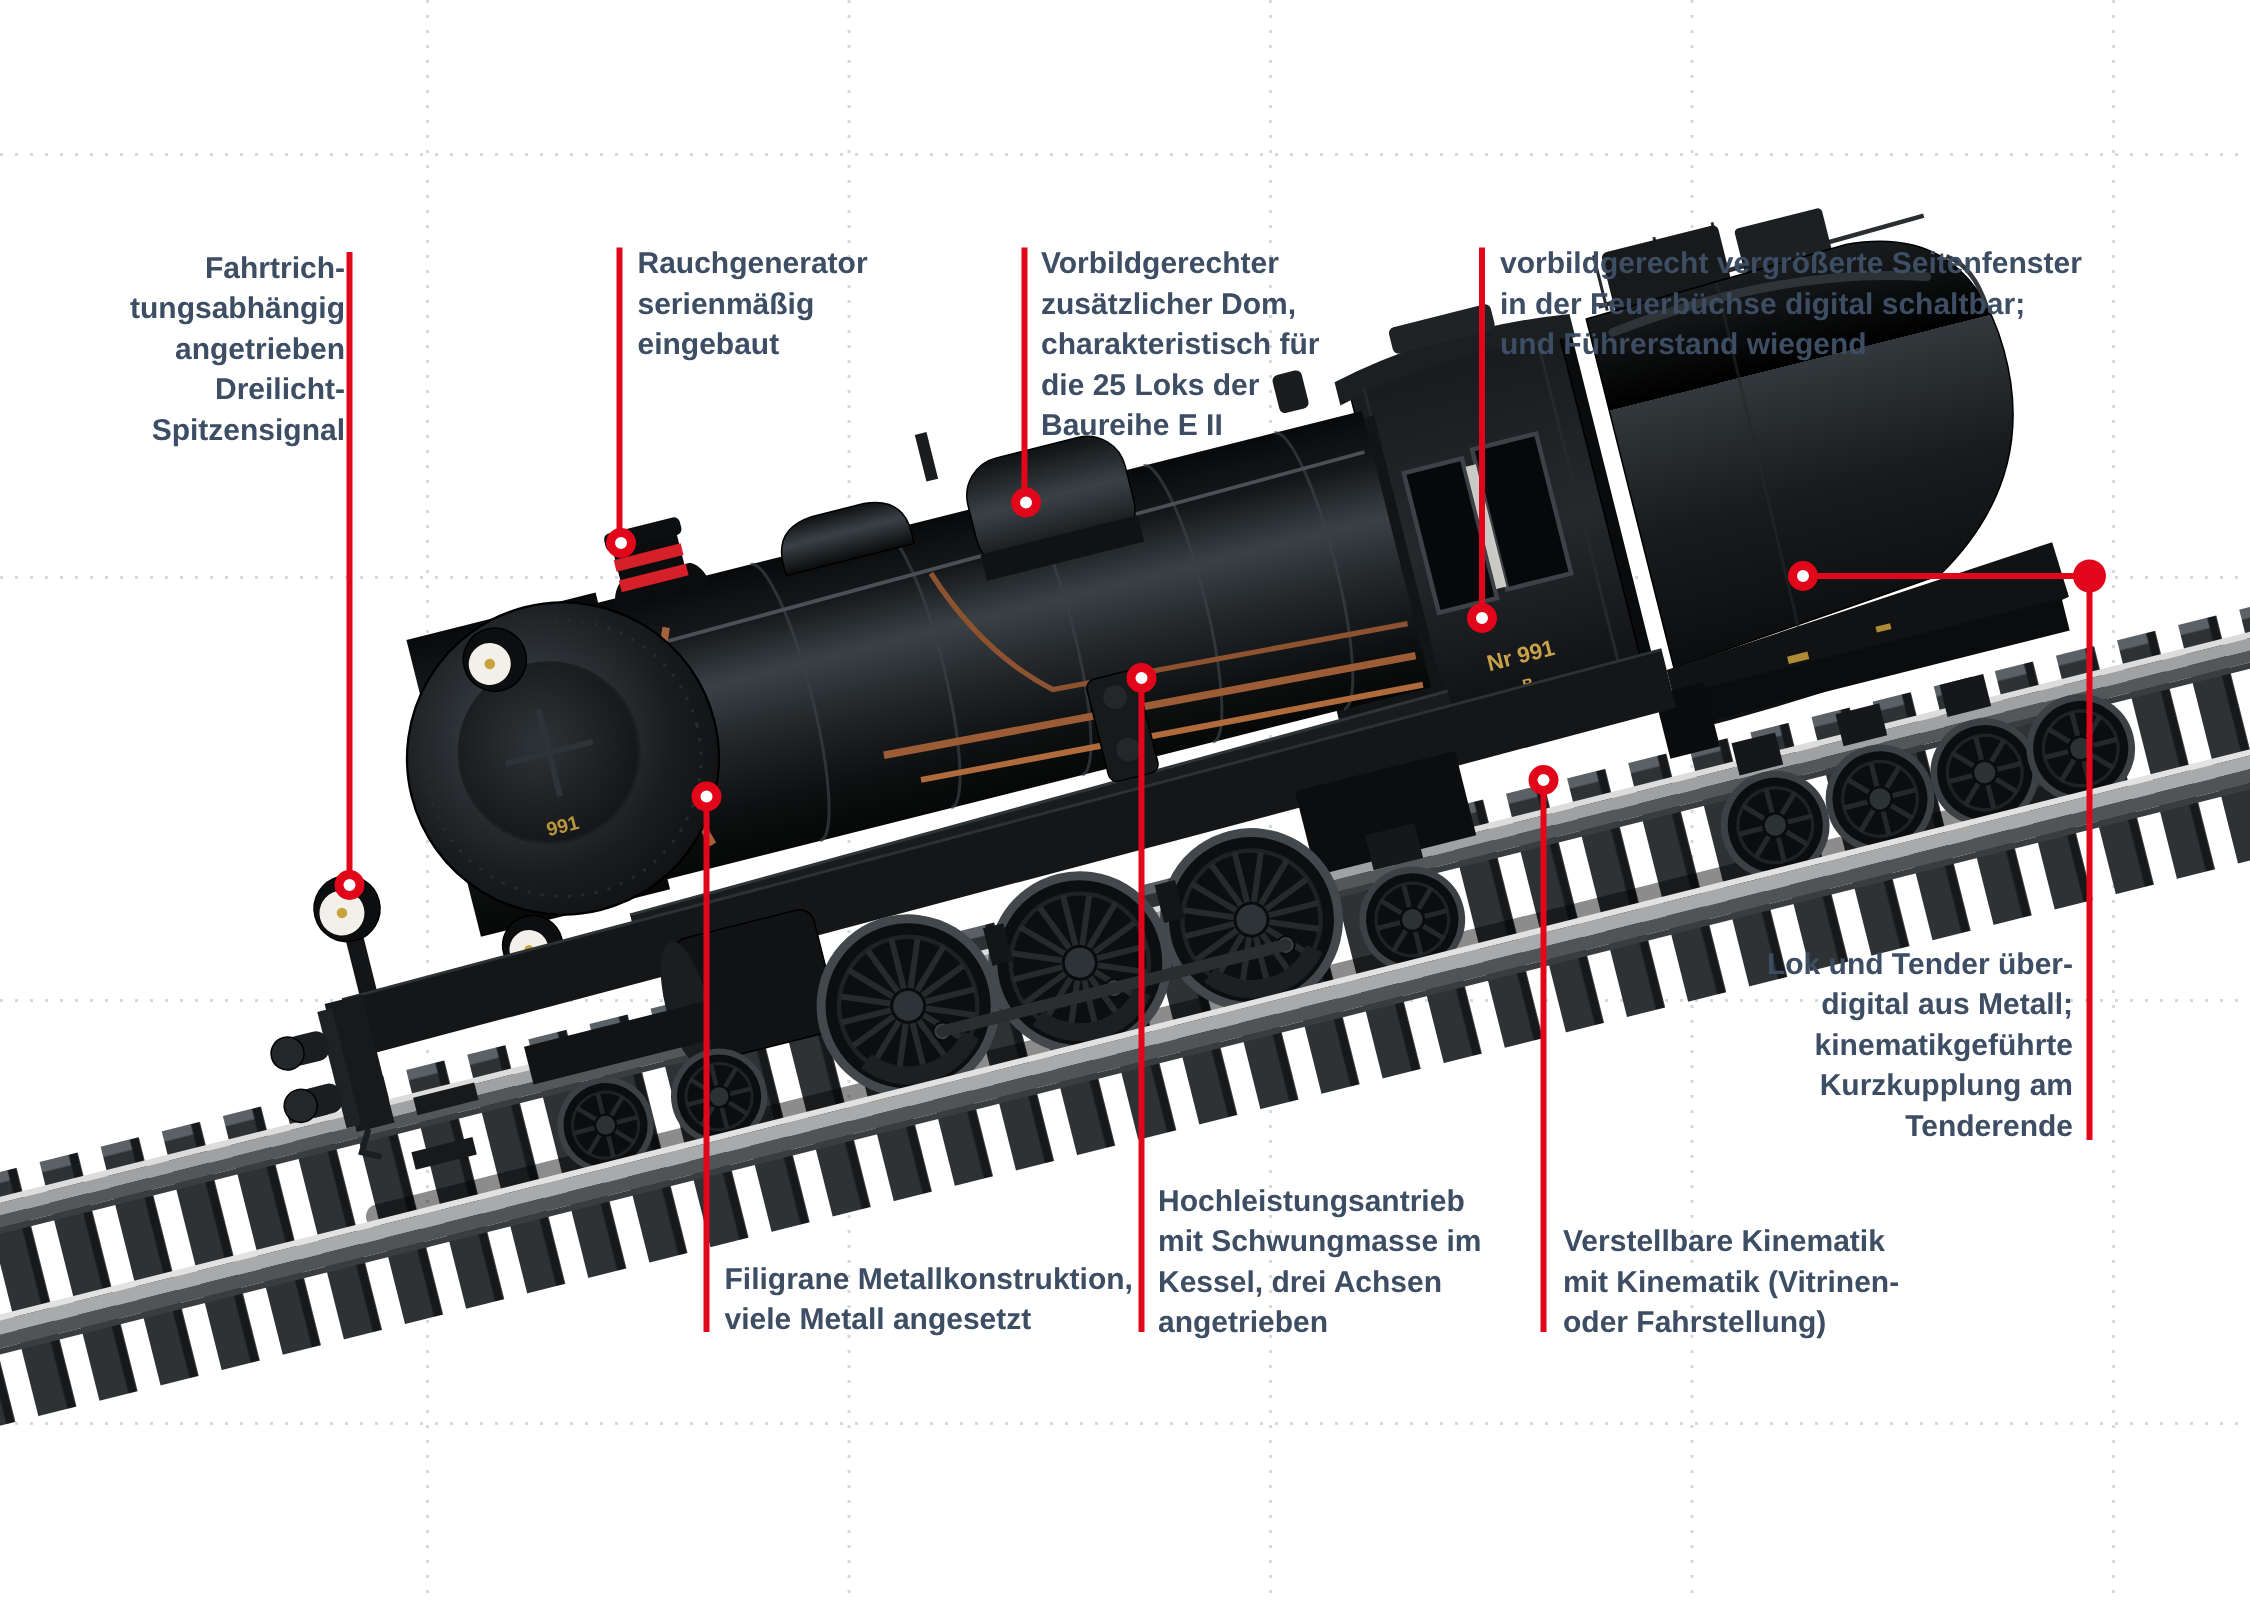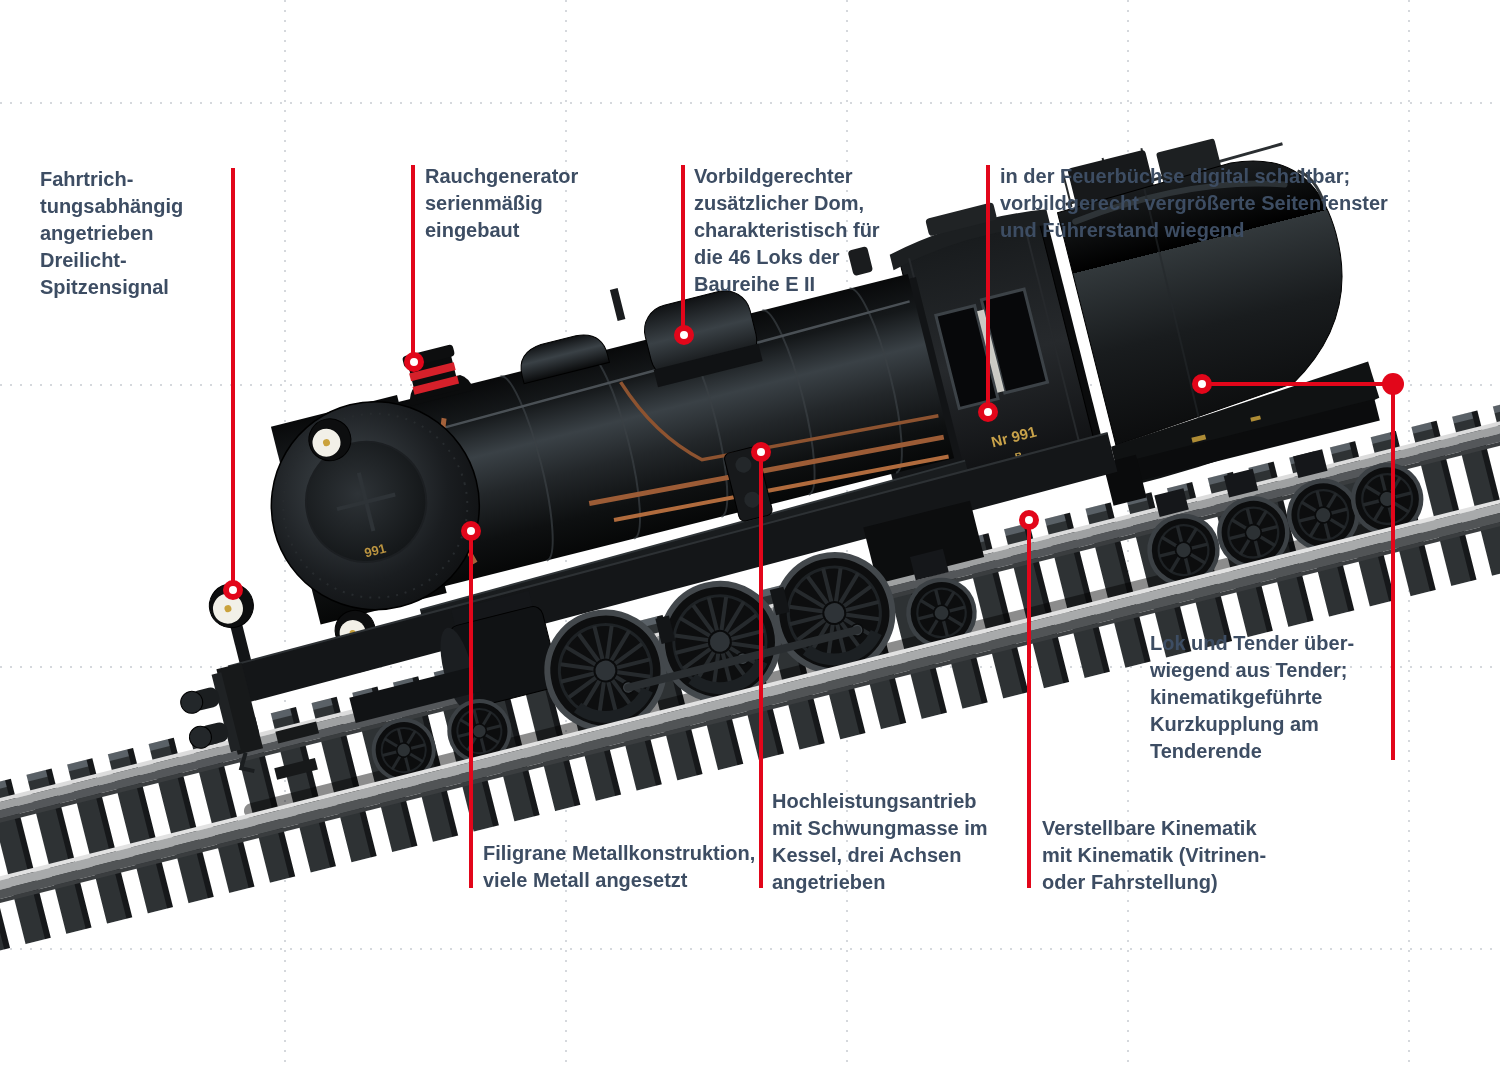--- a/index.html
+++ b/index.html
@@ -15,21 +15,21 @@
   
   #art{position:absolute;left:0;top:0;z-index:1;}
   
   .rline{position:absolute;background:#e2061a;z-index:2;}
   .rdot{position:absolute;width:8px;height:8px;background:#ffffff;border:6px solid #e2061a;
     border-radius:50%;z-index:3;}
   .rdot-solid{position:absolute;width:22px;height:22px;background:#e2061a;border-radius:50%;z-index:3;}
   
   .callout{position:absolute;z-index:4;color:#3d4d63;font-size:20px;line-height:27px;
     font-weight:bold;white-space:nowrap;}
-  .alignr{text-align:left;}
+  .alignr{text-align:right;}
 </style>
 </head>
 <body>
 
 <div id="stage">
 
   <div class="gridv" style="left:284px"></div>
   <div class="gridv" style="left:565px"></div>
   <div class="gridv" style="left:846px"></div>
   <div class="gridv" style="left:1127px"></div>
@@ -300,33 +300,33 @@
   <div class="callout" style="left:425px;top:163px">
     <div>Rauchgenerator</div>
     <div>serienmäßig</div>
     <div>eingebaut</div>
   </div>
 
   <div class="callout" style="left:694px;top:163px">
     <div>Vorbildgerechter</div>
     <div>zusätzlicher Dom,</div>
     <div>charakteristisch für</div>
-    <div>die 46 Loks der</div>
+    <div>die 25 Loks der</div>
     <div>Baureihe E II</div>
   </div>
 
   <div class="callout" style="left:1000px;top:163px">
+    <div>vorbildgerecht vergrößerte Seitenfenster</div>
     <div>in der Feuerbüchse digital schaltbar;</div>
-    <div>vorbildgerecht vergrößerte Seitenfenster</div>
     <div>und Führerstand wiegend</div>
   </div>
 
   <div class="callout alignr" style="left:1150px;top:630px;width:232px">
     <div>Lok und Tender über-</div>
-    <div>wiegend aus Tender;</div>
+    <div>digital aus Metall;</div>
     <div>kinematikgeführte</div>
     <div>Kurzkupplung am</div>
     <div>Tenderende</div>
   </div>
 
   <div class="callout" style="left:483px;top:840px">
     <div>Filigrane Metallkonstruktion,</div>
     <div>viele Metall angesetzt</div>
   </div>
 

